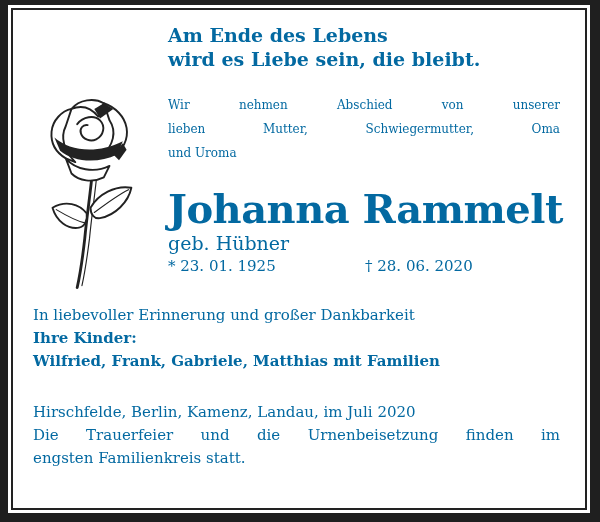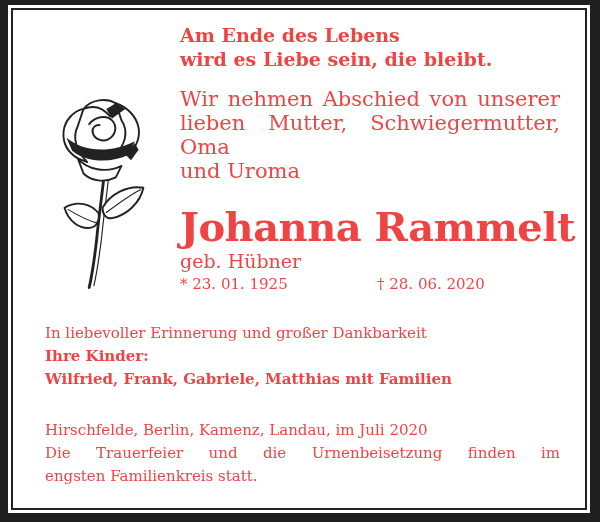--- a/index.html
+++ b/index.html
@@ -13,30 +13,30 @@
   .mat {
     background:#ffffff;
     width:100%; height:100%;
     padding:3px;
   }
   .card {
     background:#ffffff;
     border:2px solid #222222;
     width:100%; height:100%;
     font-family:"DejaVu Serif","Liberation Serif",serif;
-    color:#ef4444;
-    padding:14px 25px 0 32px;
+    color:#0369a1;
+    padding:14px 25px 0 20px;
     overflow:hidden;
   }
   .top { display:flex; position:relative; }
   .rose-col { flex:0 0 135px; width:135px; position:relative; }
   .rose-col svg { position:absolute; left:10px; top:71px; width:95px; height:196px; }
   .top-text { flex:1; min-width:0; }
   .quote { font-weight:bold; font-size:19px; line-height:23.5px; }
-  .intro { margin-top:16px; font-size:21px; line-height:24px; }
+  .intro { margin-top:22px; font-size:12px; line-height:24px; }
   .jline { text-align:justify; text-align-last:justify; }
   .name {
     margin-top:23px;
     font-size:40px; line-height:42px;
     font-weight:bold; white-space:nowrap;
     letter-spacing:-0.5px;
   }
   .maiden { margin-top:2px; font-size:19px; line-height:23px; }
   .dates { display:flex; font-size:15px; line-height:23px; }
   .birth { flex:0 0 197px; }

